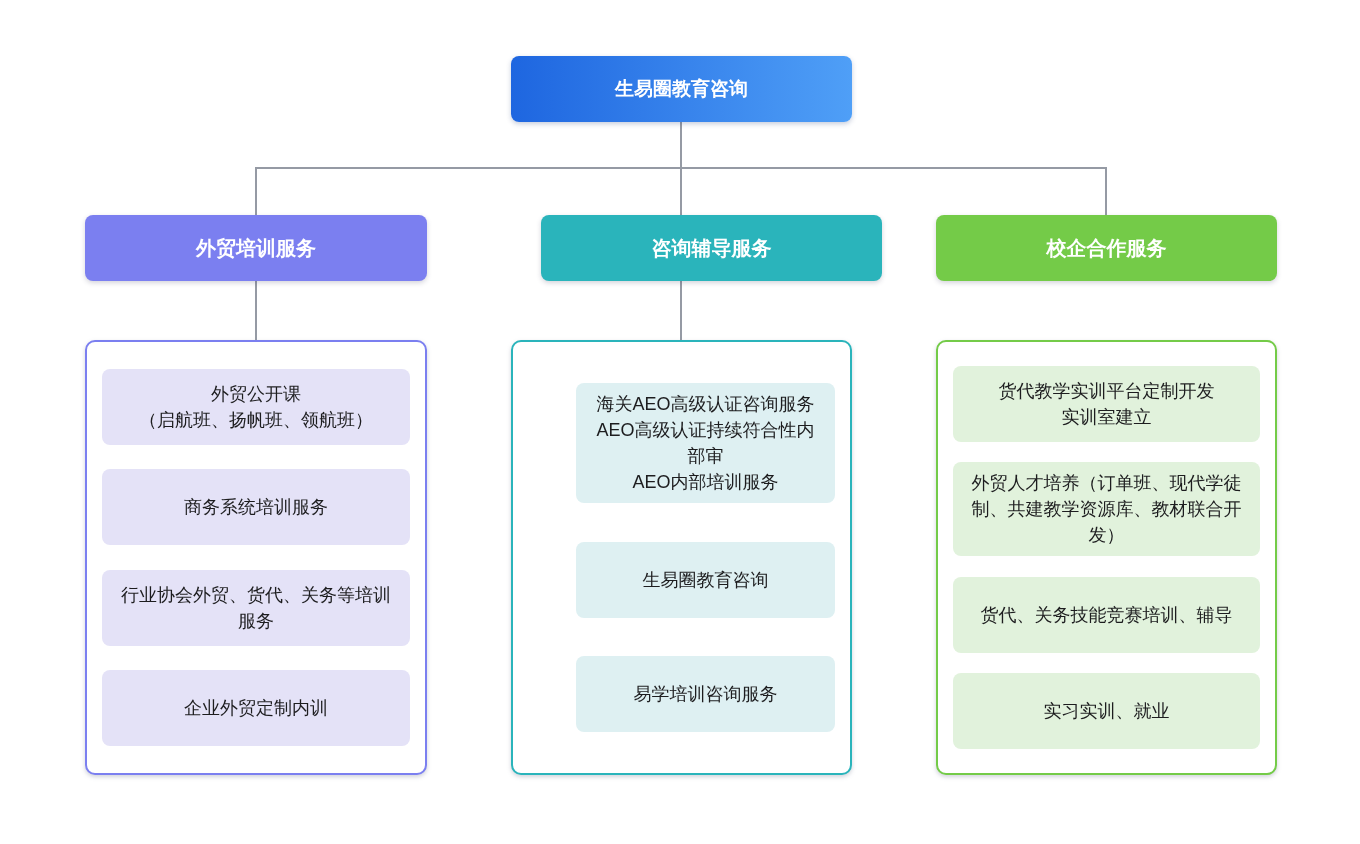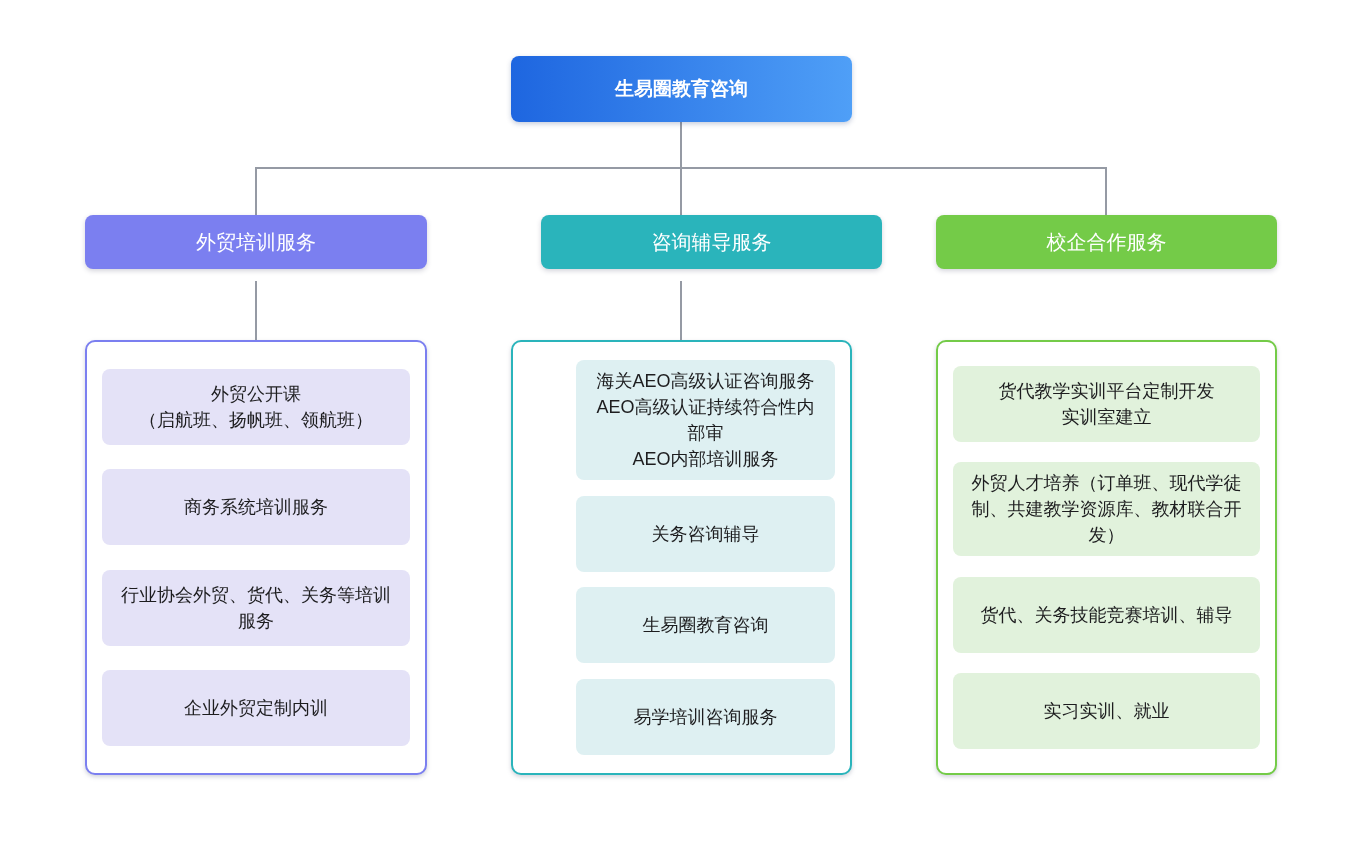--- a/index.html
+++ b/index.html
@@ -20,23 +20,23 @@
     box-sizing:border-box;
   }
   .root-node{
     left:511px;top:56px;width:341px;height:66px;
     background:linear-gradient(90deg,var(--root-grad-start),var(--root-grad-end));
     color:var(--header-text);
     font-size:19px;font-weight:bold;
     box-shadow:0 2px 5px rgba(30,60,120,0.25);
   }
   .branch-header{
-    top:215px;width:341px;height:54px;
+    top:215px;width:341px;height:66px;
     color:var(--header-text);
-    font-size:20px;font-weight:normal;
+    font-size:20px;font-weight:bold;
     box-shadow:0 2px 5px rgba(60,60,90,0.22);
   }
   .bh-1{left:85px;width:342px;background:var(--branch1);}
   .bh-2{left:541px;background:var(--branch2);}
   .bh-3{left:936px;background:var(--branch3);}
   .branch-container{
     position:absolute;top:340px;height:435px;
     background:#ffffff;
     border-radius:10px;
     box-sizing:border-box;
@@ -97,21 +97,20 @@
 （启航班、扬帆班、领航班）</div>
     <div class="item">商务系统培训服务</div>
     <div class="item">行业协会外贸、货代、关务等培训服务</div>
     <div class="item">企业外贸定制内训</div>
   </div>
 
   <div class="branch-container bc-2">
     <div class="item">海关AEO高级认证咨询服务
 AEO高级认证持续符合性内部审
 AEO内部培训服务</div>
-    <div class="item">关务咨询辅导</div>
     <div class="item">生易圈教育咨询</div>
     <div class="item">易学培训咨询服务</div>
   </div>
 
   <div class="branch-container bc-3">
     <div class="item">货代教学实训平台定制开发
 实训室建立</div>
     <div class="item">外贸人才培养（订单班、现代学徒制、共建教学资源库、教材联合开发）</div>
     <div class="item">货代、关务技能竞赛培训、辅导</div>
     <div class="item">实习实训、就业</div>

